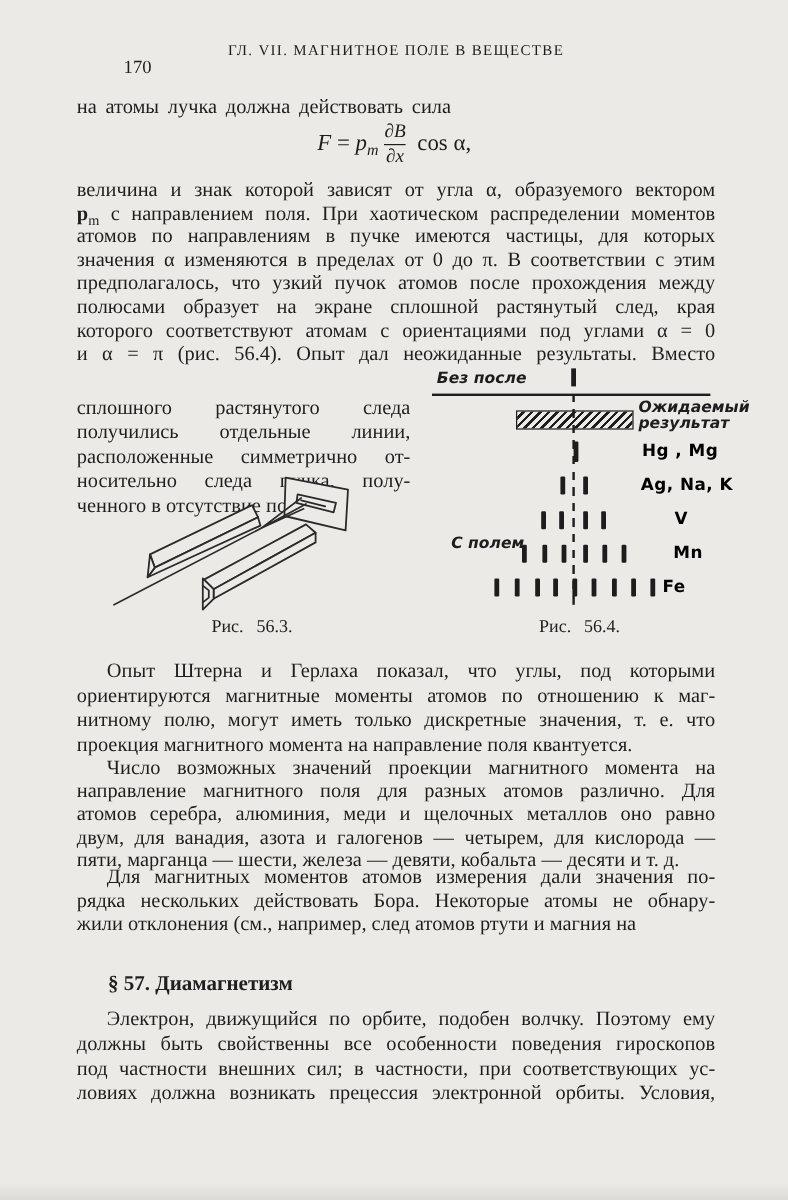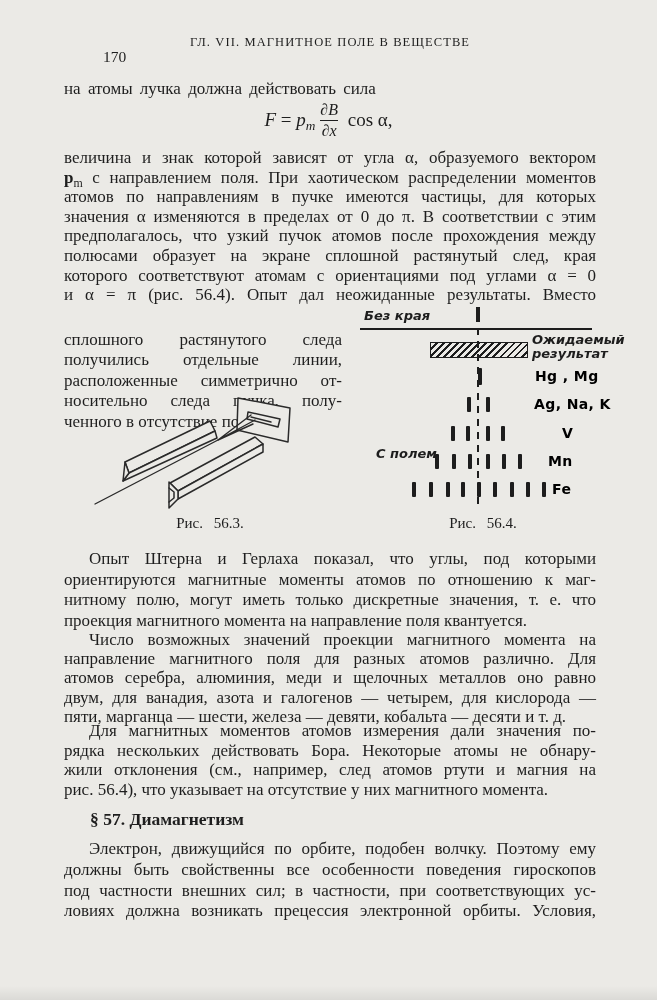--- a/index.html
+++ b/index.html
@@ -102,21 +102,21 @@
     </g>
     <g fill="none" stroke="#2a2a2a" stroke-width="1.4" stroke-linecap="round">
 
       <path d="M30,120 L153,56"></path>
       <path d="M153,56 L186,31 M153,56 L190,36 M153,56 L188,40"></path>
       <path d="M186,33 L206,38"></path>
     </g>
   </svg>
 
   <div class="abs fig564">
-    <div class="flab" style="left:6px;top:2px;">Без края</div>
+    <div class="flab" style="left:6px;top:2px;">Без после</div>
     <div class="tick"></div>
     <div class="hline"></div>
     <div class="vdash"></div>
     <div class="hatch"></div>
     <div class="flab" style="left:174px;top:26px;">Ожидаемый</div>
     <div class="flab" style="left:174px;top:40px;">результат</div>
     <div class="flab" style="left:18px;top:122px;margin-top:18px;">С полем</div>
     <div>
         <div class="dash" style="left: 120px; top: 62px; height: 17px;"></div>
         <div class="elab" style="left: 177px; top: 63px;">Hg , Mg</div>
@@ -127,21 +127,21 @@
         <div class="dash" style="left: 108px; top: 120px; height: 15px;"></div>
         <div class="dash" style="left: 128px; top: 120px; height: 15px;"></div>
         <div class="dash" style="left: 143px; top: 120px; height: 15px;"></div>
         <div class="elab" style="left: 204px; top: 120px;">V</div>
         <div class="dash" style="left: 77px; top: 148px; height: 15px;"></div>
         <div class="dash" style="left: 94px; top: 148px; height: 15px;"></div>
         <div class="dash" style="left: 110px; top: 148px; height: 15px;"></div>
         <div class="dash" style="left: 128px; top: 148px; height: 15px;"></div>
         <div class="dash" style="left: 144px; top: 148px; height: 15px;"></div>
         <div class="dash" style="left: 160px; top: 148px; height: 15px;"></div>
-        <div class="elab" style="left: 190px; top: 148px;">Mn</div>
+        <div class="elab" style="left: 203px; top: 148px;">Mn</div>
         <div class="dash" style="left: 54px; top: 176px; height: 15px;"></div>
         <div class="dash" style="left: 71px; top: 176px; height: 15px;"></div>
         <div class="dash" style="left: 88px; top: 176px; height: 15px;"></div>
         <div class="dash" style="left: 103px; top: 176px; height: 15px;"></div>
         <div class="dash" style="left: 119px; top: 176px; height: 15px;"></div>
         <div class="dash" style="left: 135px; top: 176px; height: 15px;"></div>
         <div class="dash" style="left: 152px; top: 176px; height: 15px;"></div>
         <div class="dash" style="left: 168px; top: 176px; height: 15px;"></div>
         <div class="dash" style="left: 184px; top: 176px; height: 15px;"></div>
         <div class="elab" style="left: 194px; top: 176px;">Fe</div>
@@ -161,21 +161,20 @@
       <div class="tline">Число возможных значений проекции магнитного момента на</div>
       <div class="tline">направление магнитного поля для разных атомов различно. Для</div>
       <div class="tline">атомов серебра, алюминия, меди и щелочных металлов оно равно</div>
       <div class="tline">двум, для ванадия, азота и галогенов — четырем, для кислорода —</div>
       <div class="tline">пяти, марганца — шести, железа — девяти, кобальта — десяти и т. д.</div>
     </div>
   <div class="abs para lh195 lastleft indent" style="top:721px;">
       <div class="tline">Для магнитных моментов атомов измерения дали значения по-</div>
       <div class="tline">рядка нескольких действовать Бора. Некоторые атомы не обнару-</div>
       <div class="tline">жили отклонения (см., например, след атомов ртути и магния на</div>
-      <div class="tline">рис. 56.4), что указывает на отсутствие у них магнитного момента.</div>
     </div>
 
   <div class="abs sechead" style="left:90px;top:809px;">§ 57. Диамагнетизм</div>
 
   <div class="abs para lh208 indent" style="top:839px;">
       <div class="tline">Электрон, движущийся по орбите, подобен волчку. Поэтому ему</div>
       <div class="tline">должны быть свойственны все особенности поведения гироскопов</div>
       <div class="tline">под частности внешних сил; в частности, при соответствующих ус-</div>
       <div class="tline">ловиях должна возникать прецессия электронной орбиты. Условия,</div>
     </div>

